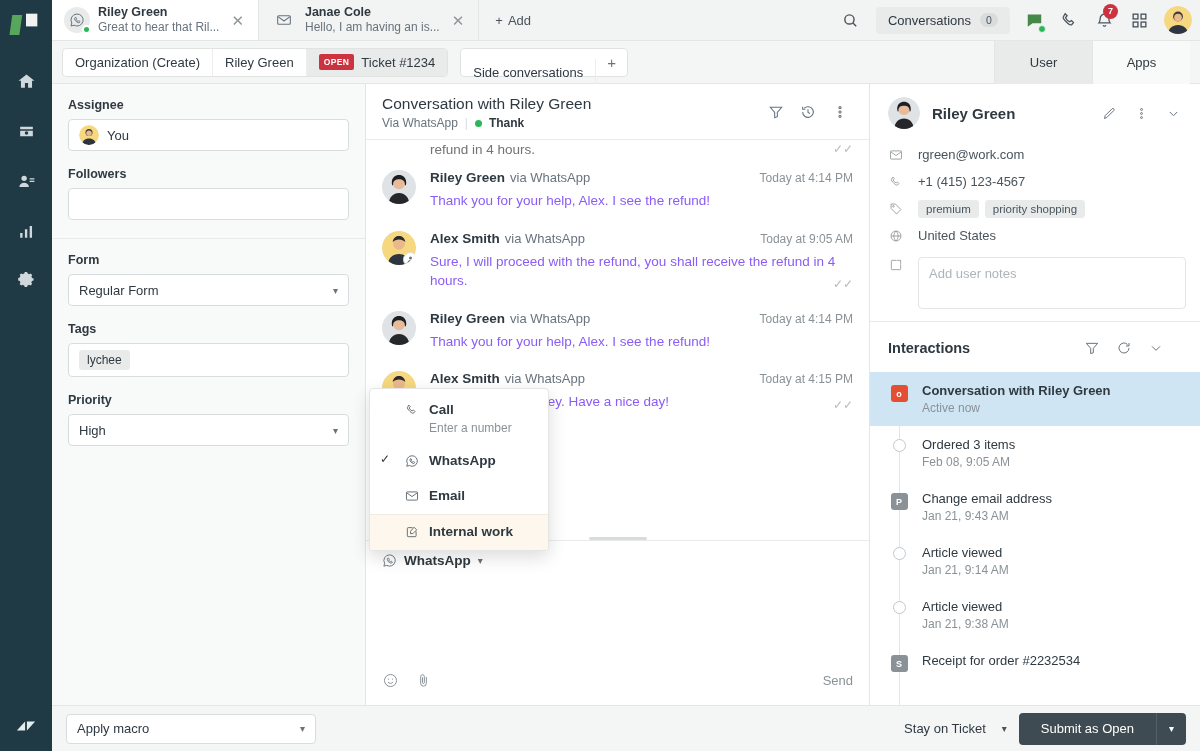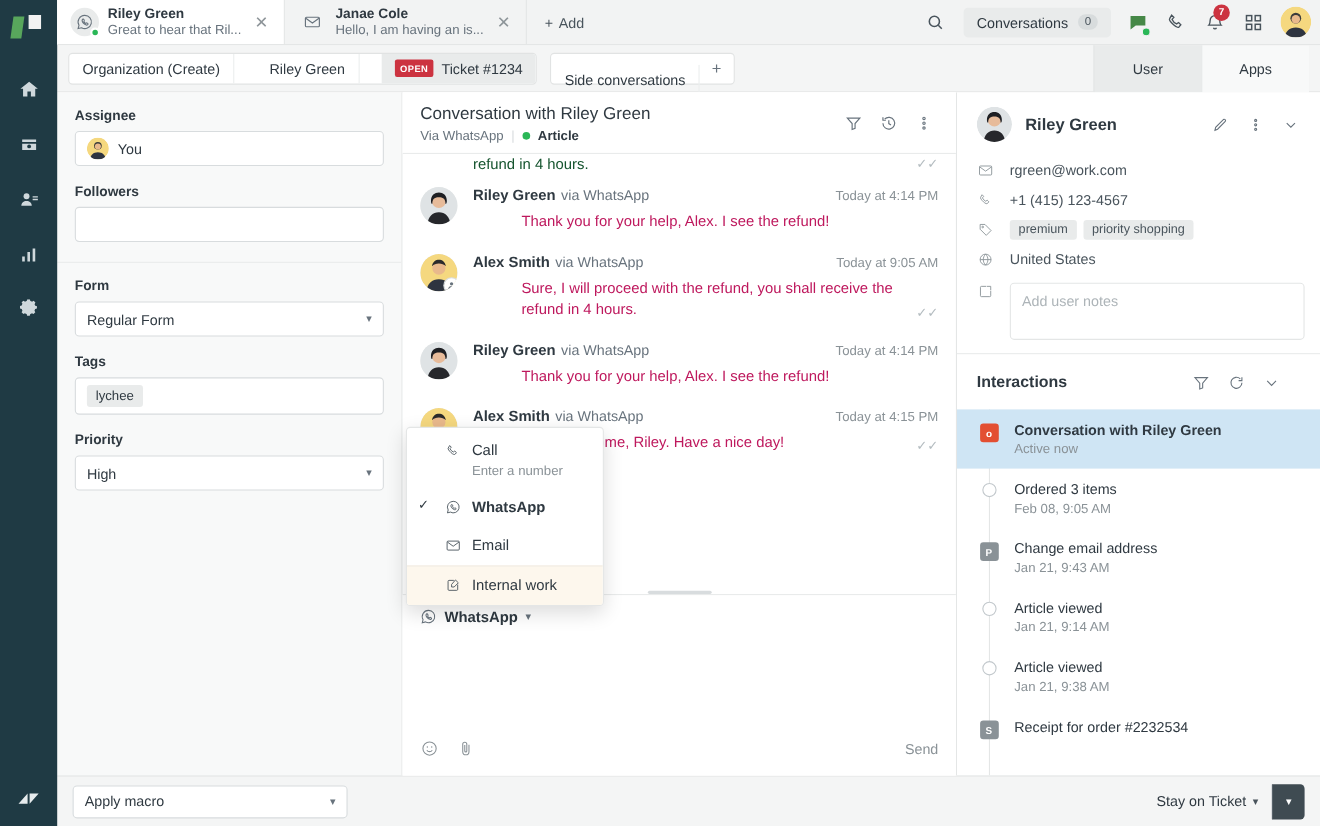--- a/index.html
+++ b/index.html
@@ -79,21 +79,21 @@
     display: flex; align-items: center; justify-content: center; padding: 0 3px; font-weight: bold;
   }
   .chat-green-dot { position: absolute; right: 5px; bottom: 8px; width: 8px; height: 8px; border-radius: 50%; background: #2ab757; border: 1.5px solid #f2f3f3;}
   .me-avatar { width: 28px; height: 28px; border-radius: 50%; overflow: hidden; margin-left: 6px; cursor: pointer; }
 
   
   .crumbstrip {
     height: 43px; background: #f4f5f5; display: flex; align-items: center;
     padding: 0 10px; border-bottom: 1px solid #e4e6e6; gap: 0;
   }
-  .crumbs { display: flex; align-items: center; background: #fff; border: 1px solid #e1e3e3; border-radius: 4px; overflow: hidden; height: 29px; gap: 20px;}
+  .crumbs { display: flex; align-items: center; background: #fff; border: 1px solid #e1e3e3; border-radius: 4px; overflow: hidden; height: 29px;}
   .crumb { font-size: 13px; color: #2f3941; padding: 0 12px; height: 100%; display: flex; align-items: center; gap: 7px; cursor: pointer; border-right: 1px solid #eceeee;}
   .crumb:last-child { border-right: none; }
   .crumb.current { background: #e9ebeb; }
   .openbadge {
     background: #cc3340; color: #fff; font-size: 8.5px; font-weight: bold;
     padding: 3px 5px; border-radius: 2px; letter-spacing: .4px;
   }
   .sidebox { display:flex; align-items:center; background:#fff; border:1px solid #e1e3e3; border-radius:4px; height:29px; margin-left:12px;}
   .sidebox .crumb { border-right: 1px solid #eceeee; margin-top: 20px; }
   .sidebox .plus { padding: 0 11px; color:#68737d; font-size:15px; cursor:pointer; display:flex; align-items:center; height:100%;}
@@ -148,24 +148,24 @@
   .agent-mark {
     position: absolute; right: -2px; bottom: -2px; width: 15px; height: 15px; border-radius: 50%;
     background: #fff; border: 1px solid #d8dcde; display: flex; align-items: center; justify-content: center;
   }
   .agent-mark svg { width: 9px; height: 9px; fill: #68737d; }
   .m-body { flex: 1 1 auto; min-width: 0; }
   .m-top { display: flex; align-items: baseline; }
   .m-name { font-size: 13.5px; font-weight: bold; color: #2f3941; }
   .m-via { font-size: 13px; color: #68737d; margin-left: 5px; }
   .m-time { margin-left: auto; font-size: 12px; color: #8a9297; }
-  .m-text { font-size: 13.5px; color: #be185d; line-height: 1.45; margin-top: 6px; max-width: 420px; margin-left: 44px; }
+  .m-text { font-size: 13.5px; color: #8b5cf6; line-height: 1.45; margin-top: 6px; max-width: 420px; }
   .m-ticks { float: right; color: #b4bcc0; font-size: 12px; margin-top: -14px; }
   .cut-row { display:flex; }
-  .cut-text { font-size: 13.5px; color:#14532d; padding-left: 48px; height: 14px; overflow: hidden; }
+  .cut-text { font-size: 13.5px; color:#737373; padding-left: 48px; height: 14px; overflow: hidden; }
 
   .resizer { position:absolute; left: 50%; transform: translateX(-50%); bottom: 0px; width: 58px; height: 3px; background: #d8dcde; border-radius: 2px; }
 
   
   .composer { border-top: 1px solid #e9ebeb; background: #fff; display: flex; flex-direction: column; height: 165px; position: relative;}
   .comp-channel { display: flex; align-items: center; gap: 7px; padding: 12px 16px 0 16px; font-size: 13.5px; font-weight: bold; color: #2f3941; cursor: pointer;}
   .comp-channel svg { width: 15px; height: 15px; stroke: #68737d; fill: none; stroke-width: 1.5;}
   .comp-channel .chev { font-size: 10px; color: #68737d; font-weight: normal; }
   .comp-area { flex: 1 1 auto; }
   .comp-foot { display: flex; align-items: center; gap: 16px; padding: 0 16px 16px 16px; }
@@ -218,21 +218,21 @@
   .footbar {
     height: 46px; flex: 0 0 46px; background: #f4f5f5; border-top: 1px solid #e4e6e6;
     display: flex; align-items: center; padding: 16px 14px; gap: 12px;
   }
   .macro {
     width: 250px; height: 30px; background: #fff; border: 1px solid #d8dcde; border-radius: 4px;
     display: flex; align-items: center; padding: 0 10px; font-size: 13px; color: #2f3941; cursor: pointer;
   }
   .macro .chev { margin-left: auto; color: #68737d; font-size: 10px; }
   .foot-spacer { flex: 1 1 auto; }
-  .stay { font-size: 13px; color: #2f3941; display: flex; align-items: center; gap: 6px; cursor: pointer; }
+  .stay { font-size: 13px; color: #2f3941; display: flex; align-items: center; gap: 16px; cursor: pointer; }
   .stay .chev { font-size: 10px; color: #49545c; }
   .submit-wrap { display: flex; align-items: stretch; height: 32px; }
   .submit {
     background: #3f4b52; color: #fff; font-size: 13px; border-radius: 4px 0 0 4px;
     padding: 0 22px; display: flex; align-items: center; cursor: pointer;
   }
   .submit-chev {
     background: #3f4b52; color: #fff; border-left: 1px solid #55616a; border-radius: 0 4px 4px 0;
     width: 30px; display: flex; align-items: center; justify-content: center; font-size: 10px; cursor: pointer;
   }
@@ -241,21 +241,21 @@
   .chan-menu {
     position: absolute; left: 369px; top: 388px; width: 180px;
     background: #fff; border: 1px solid #e4e6e6; border-radius: 4px;
     box-shadow: 0 6px 18px rgba(0,0,0,.14); z-index: 50; padding: 4px 0 0 0; overflow:hidden;
   }
   .cm-item { display: flex; align-items: flex-start; gap: 9px; padding: 9px 12px 9px 10px; cursor: pointer; }
   .cm-item.hl { background: #fdf7ed; border-top: 1px solid #f0ece3;}
   .cm-check { width: 14px; flex: 0 0 14px; color: #2f3941; font-size: 12px; line-height: 1.1; }
   .cm-ic { width: 17px; flex: 0 0 17px; display: flex; align-items: center; justify-content: center; padding-top:1px;}
   .cm-ic svg { width: 14px; height: 14px; fill: none; stroke: #49545c; stroke-width: 1.4;}
-  .cm-lab { font-size: 13.5px; color: #2f3941; line-height: 1.25; }
+  .cm-lab { font-size: 13.5px; color: #2f3941; line-height: 1.25; font-weight: bold; }
   .cm-sub { font-size: 12px; color: #8a9297; margin-top: 2px; }
 
   .av-img { width: 100%; height: 100%; display: block; }
 </style>
 </head>
 <body>
 
 <div class="app">
 
   <div class="nav-rail">
@@ -460,21 +460,21 @@
       </div>
 
       <div class="conv">
         <div class="conv-head">
           <div>
             <div class="conv-title">Conversation with Riley Green</div>
             <div class="conv-sub">
               <span>Via WhatsApp</span>
               <span class="sep-bar">|</span>
               <span class="active-dot"></span>
-              <b>Article</b>
+              <b>Thank</b>
             </div>
           </div>
           <div class="chead-acts">
             <div class="ia">
               <svg viewBox="0 0 24 24">
                   <path d="M3.5 5h17l-6.5 7.5V19l-4 1.5v-8z"></path>
                 </svg>
             </div>
             <div class="ia">
               <svg viewBox="0 0 24 24">
@@ -791,20 +791,21 @@
       <div class="macro">
         <span>Apply macro</span>
         <span class="chev">▾</span>
       </div>
       <div class="foot-spacer"></div>
       <div class="stay">
         <span>Stay on Ticket</span>
         <span class="chev">▾</span>
       </div>
       <div class="submit-wrap">
+        <div class="submit">Submit as Open</div>
         <div class="submit-chev">▾</div>
       </div>
     </div>
   </div>
 
   <div class="chan-menu">
     <div class="cm-item">
       <span class="cm-check"></span>
       <span class="cm-ic">
         <svg viewBox="0 0 24 24">

